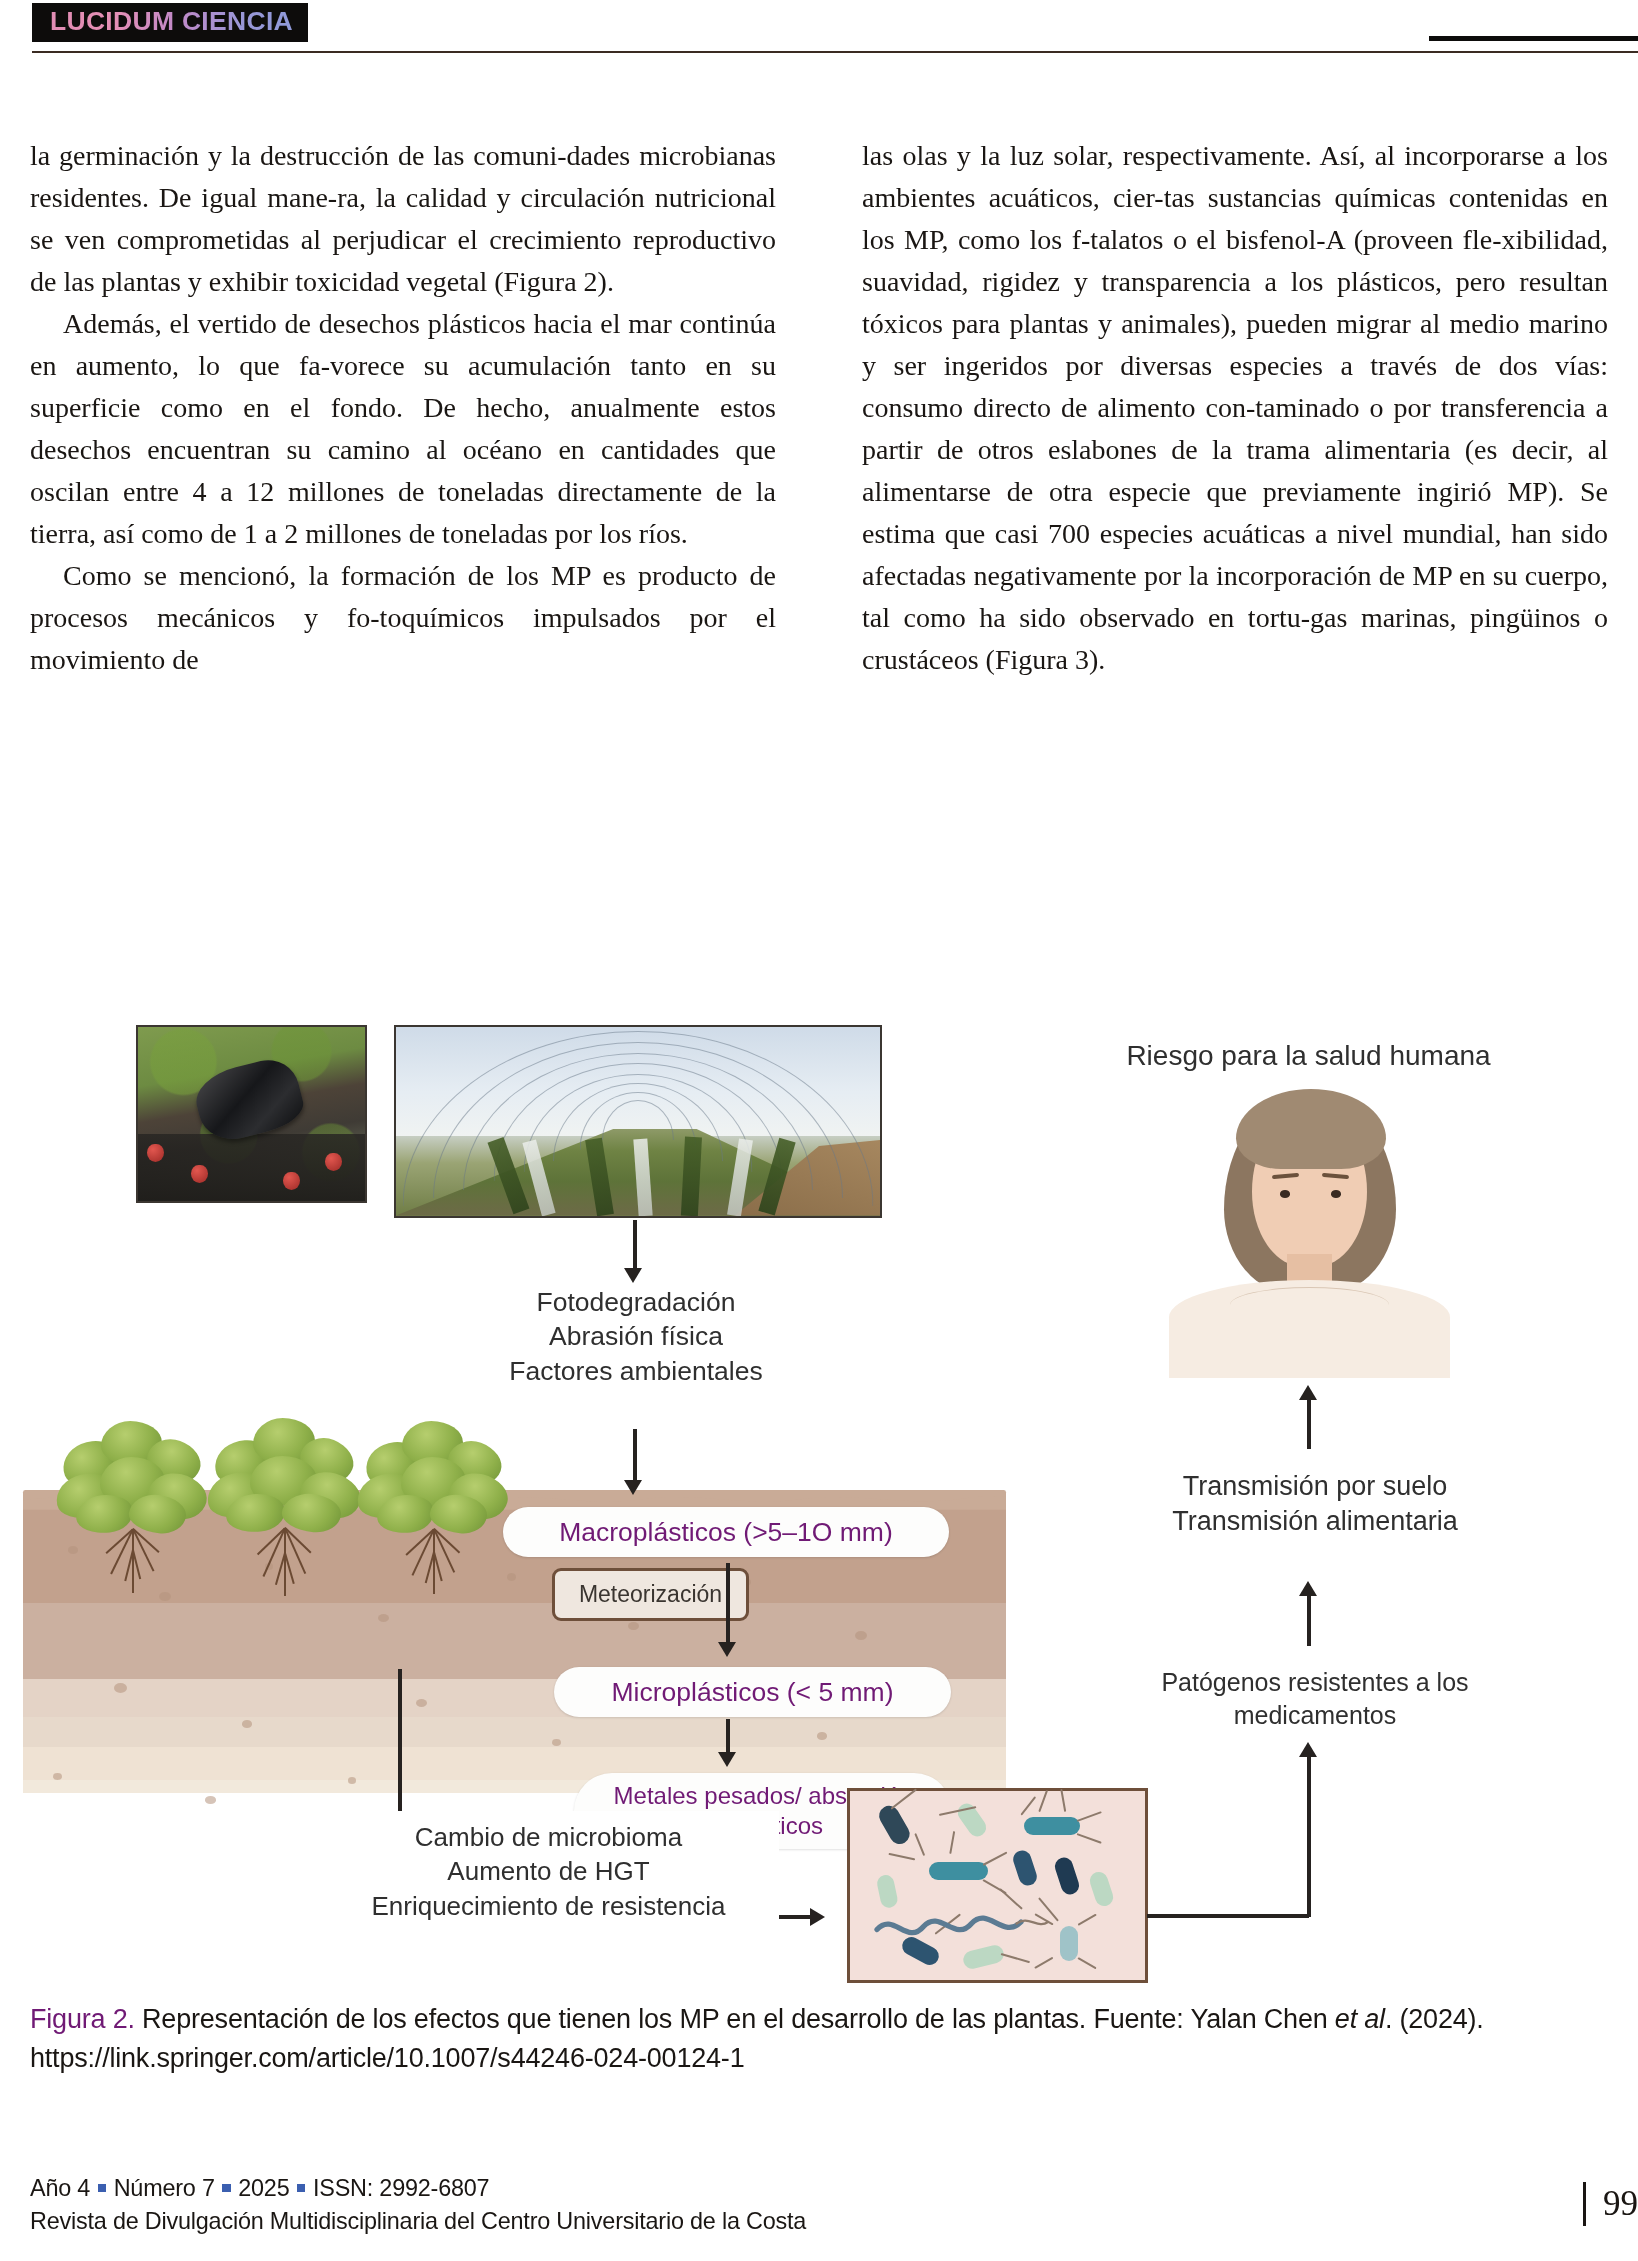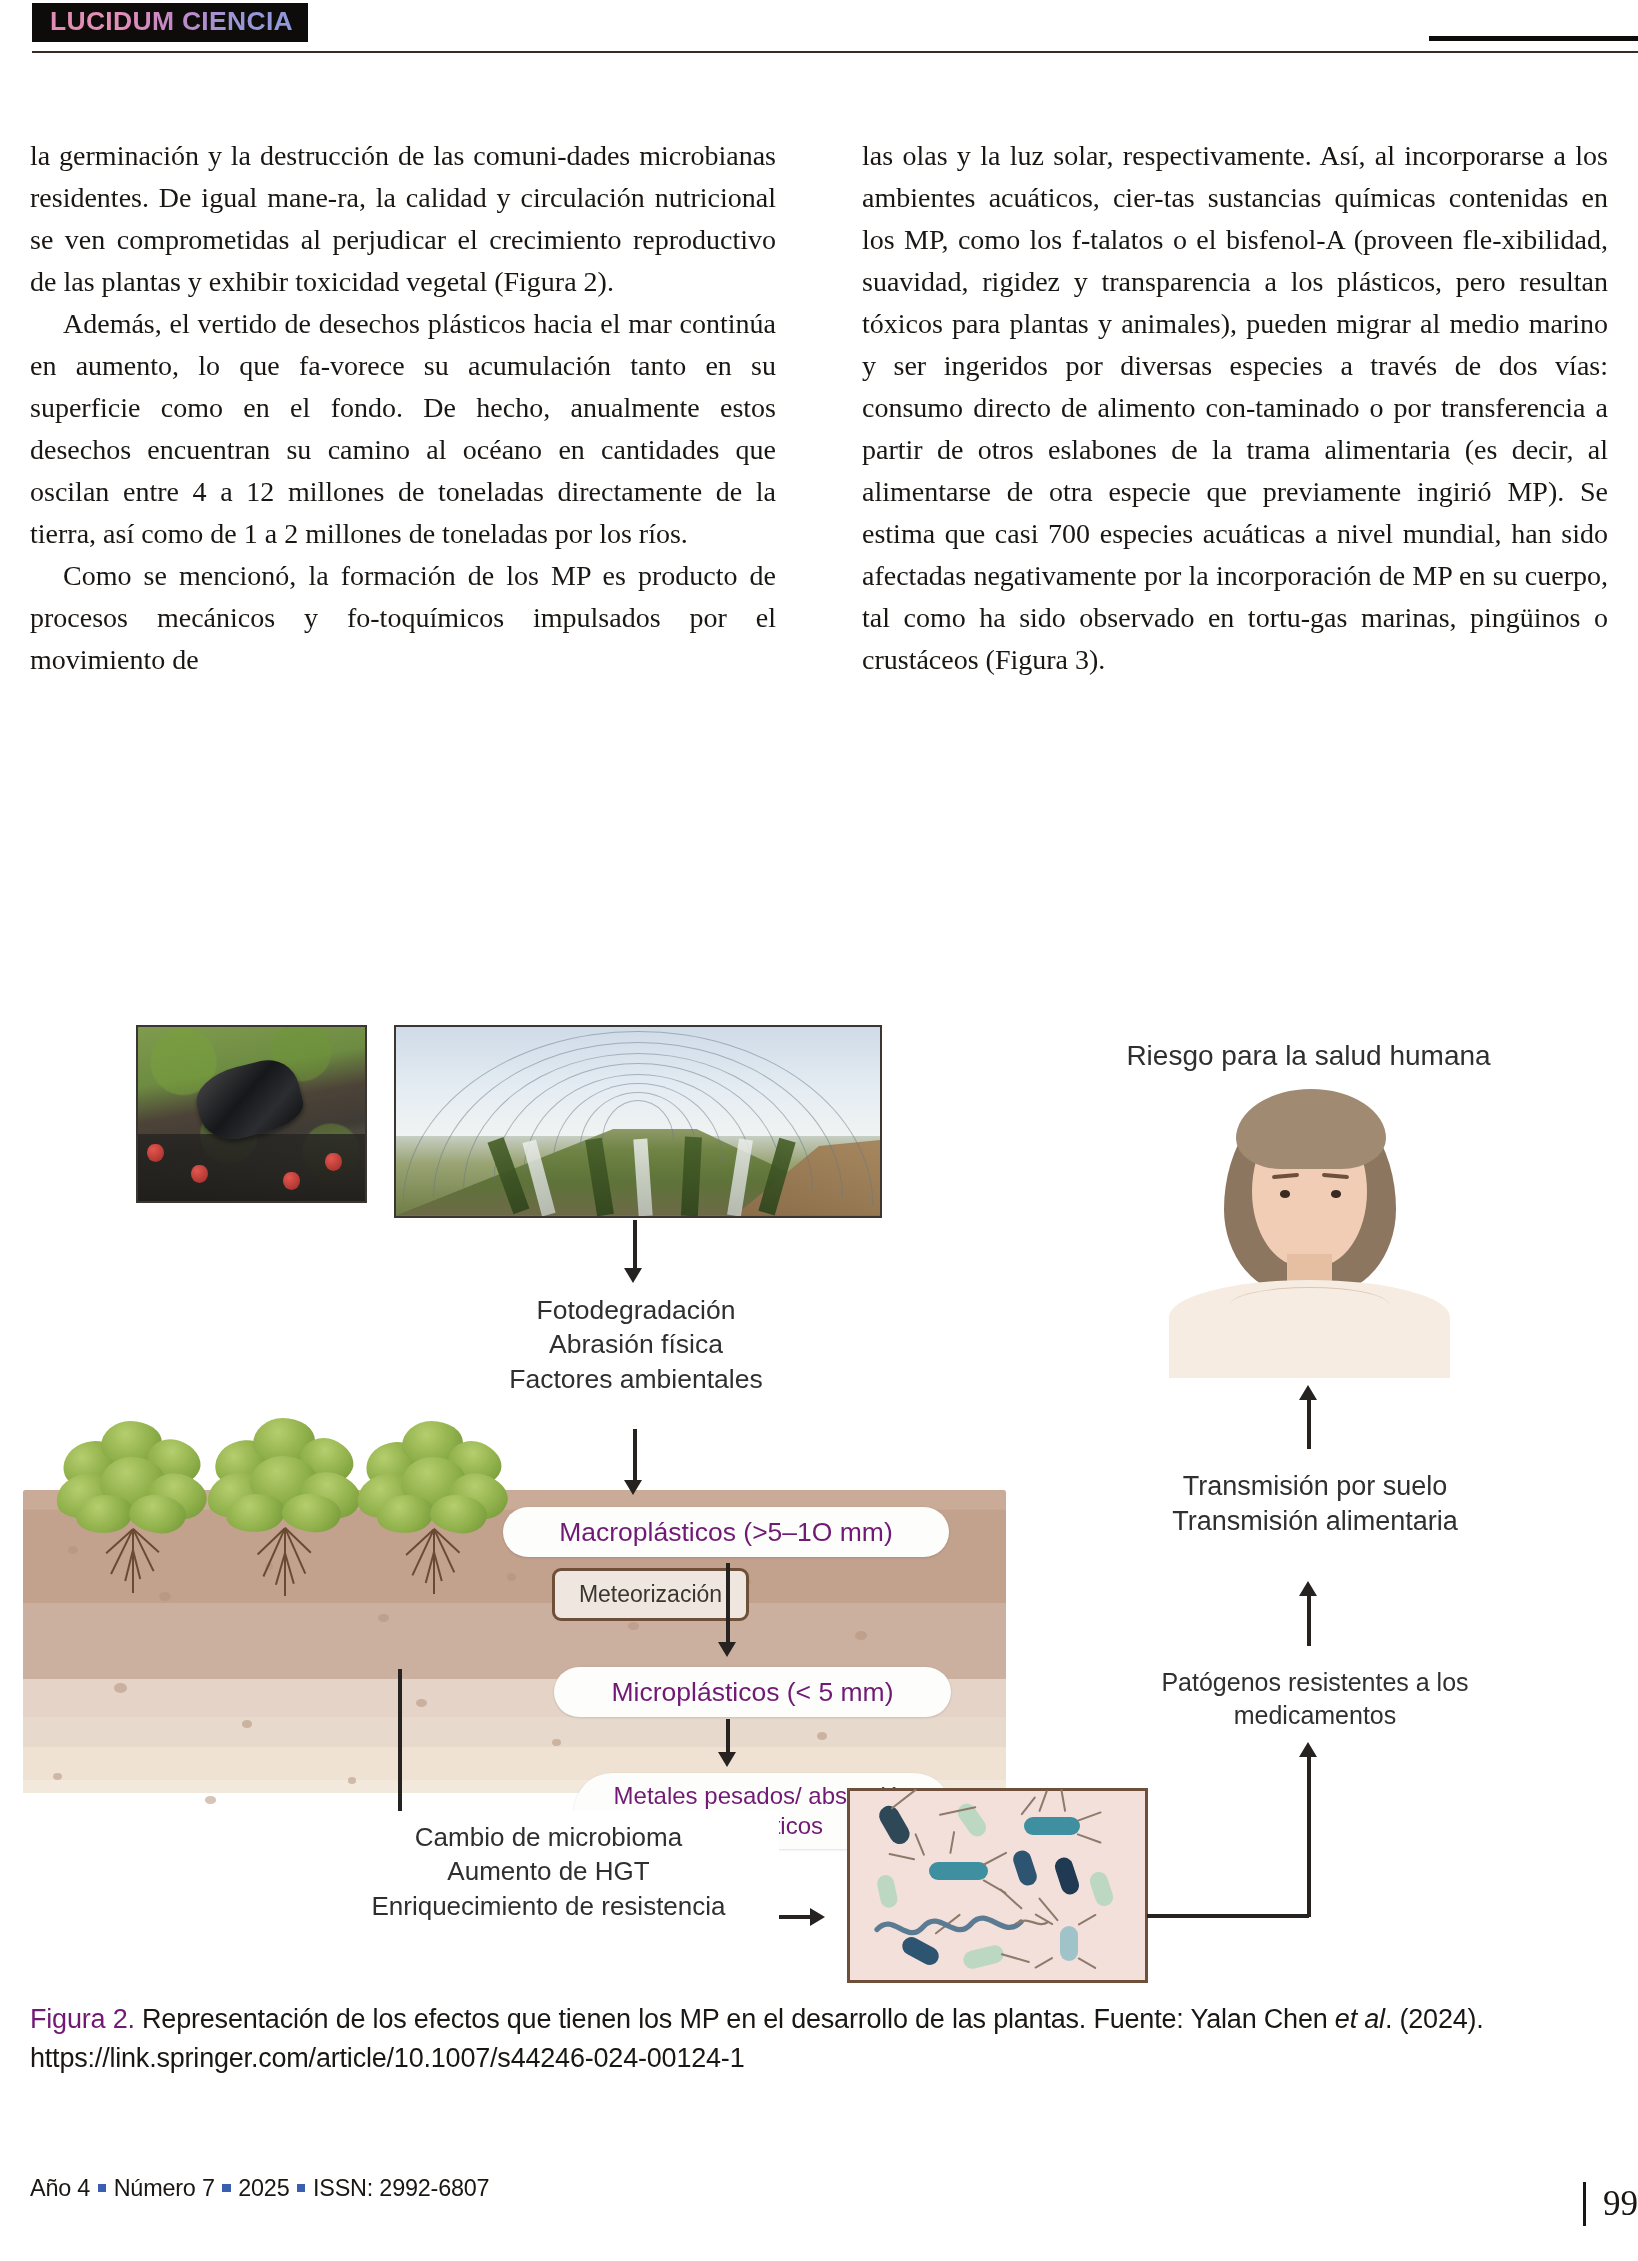--- a/index.html
+++ b/index.html
@@ -503,21 +503,21 @@
       <div class="gh-row" style="left:189px; top:112px; width:16.6px; height:77px; transform:rotate(-9deg);"></div>
       <div class="gh-mulchrow" style="left:240px; top:112px; width:13.6px; height:77px; transform:rotate(-4deg);"></div>
       <div class="gh-row" style="left:289px; top:110px; width:16.6px; height:79px; transform:rotate(3deg);"></div>
       <div class="gh-mulchrow" style="left:337px; top:112px; width:13.6px; height:77px; transform:rotate(9deg);"></div>
       <div class="gh-row" style="left:383px; top:113px; width:16.6px; height:76px; transform:rotate(16deg);"></div>
     </div>
 
     <div class="arrow-v" style="left:610px; top:203px; height:53px;"></div>
     <div class="arrow-head-down" style="left:601px; top:251px;"></div>
 
-    <div class="plainlabel" style="left:424px; top:276px; width:378px; font-size:26.5px;">
+    <div class="plainlabel" style="left:424px; top:268px; width:378px; font-size:26.5px;">
       <div>Fotodegradación</div>
       <div>Abrasión física</div>
       <div>Factores ambientales</div>
     </div>
 
     <div class="arrow-v" style="left:610px; top:412px; height:54px;"></div>
     <div class="arrow-head-down" style="left:601px; top:463px;"></div>
 
     <div class="pill" style="left:480px; top:490px; width:446px; height:50px; font-size:26.5px;">
       <span>Macroplásticos (&gt;5–1O mm)</span>
@@ -631,19 +631,20 @@
 </div>
 
 <div class="caption">
   <span class="figlabel">Figura 2.</span><span> Representación de los efectos que tienen los MP en el desarrollo de las plantas. Fuente: Yalan Chen </span><span class="ital">et al</span><span>. (2024). https://link.springer.com/article/10.1007/s44246-024-00124-1</span>
 </div>
 
 <div class="footer">
   <div>
     <span>Año 4</span><span class="sq"></span><span>Número 7</span><span class="sq"></span><span>2025</span><span class="sq"></span><span>ISSN: 2992-6807</span>
   </div>
+  <div>Revista de Divulgación Multidisciplinaria del Centro Universitario de la Costa</div>
 </div>
 
 <div class="pagenum">
   <div class="bar"></div>
   <div class="num">99</div>
 </div>
 
 
 </body></html>

